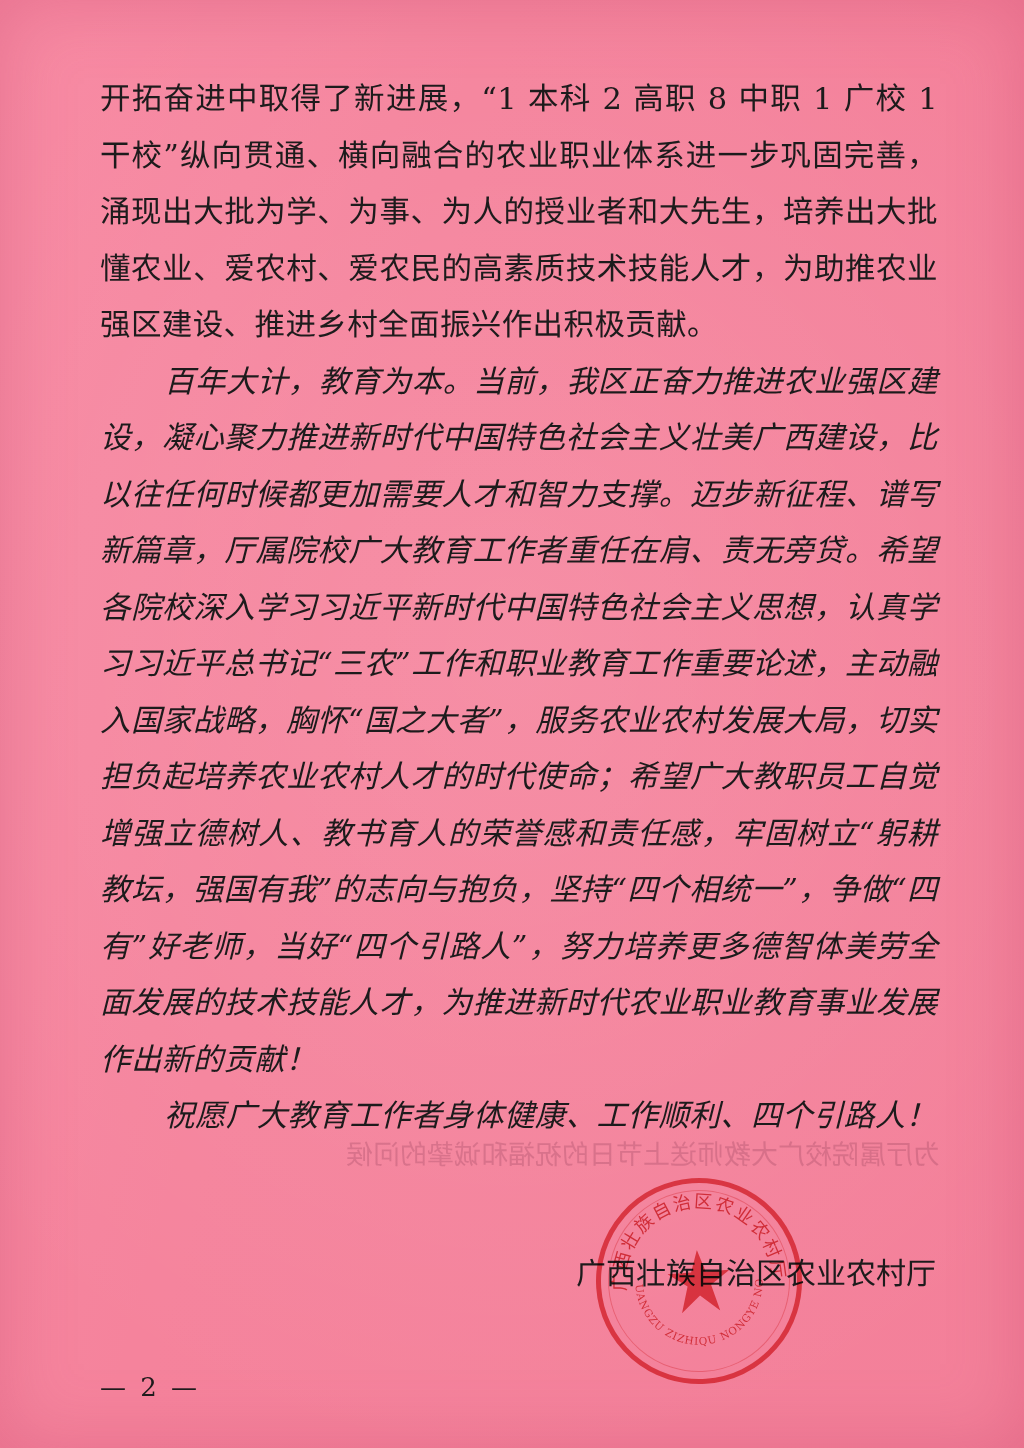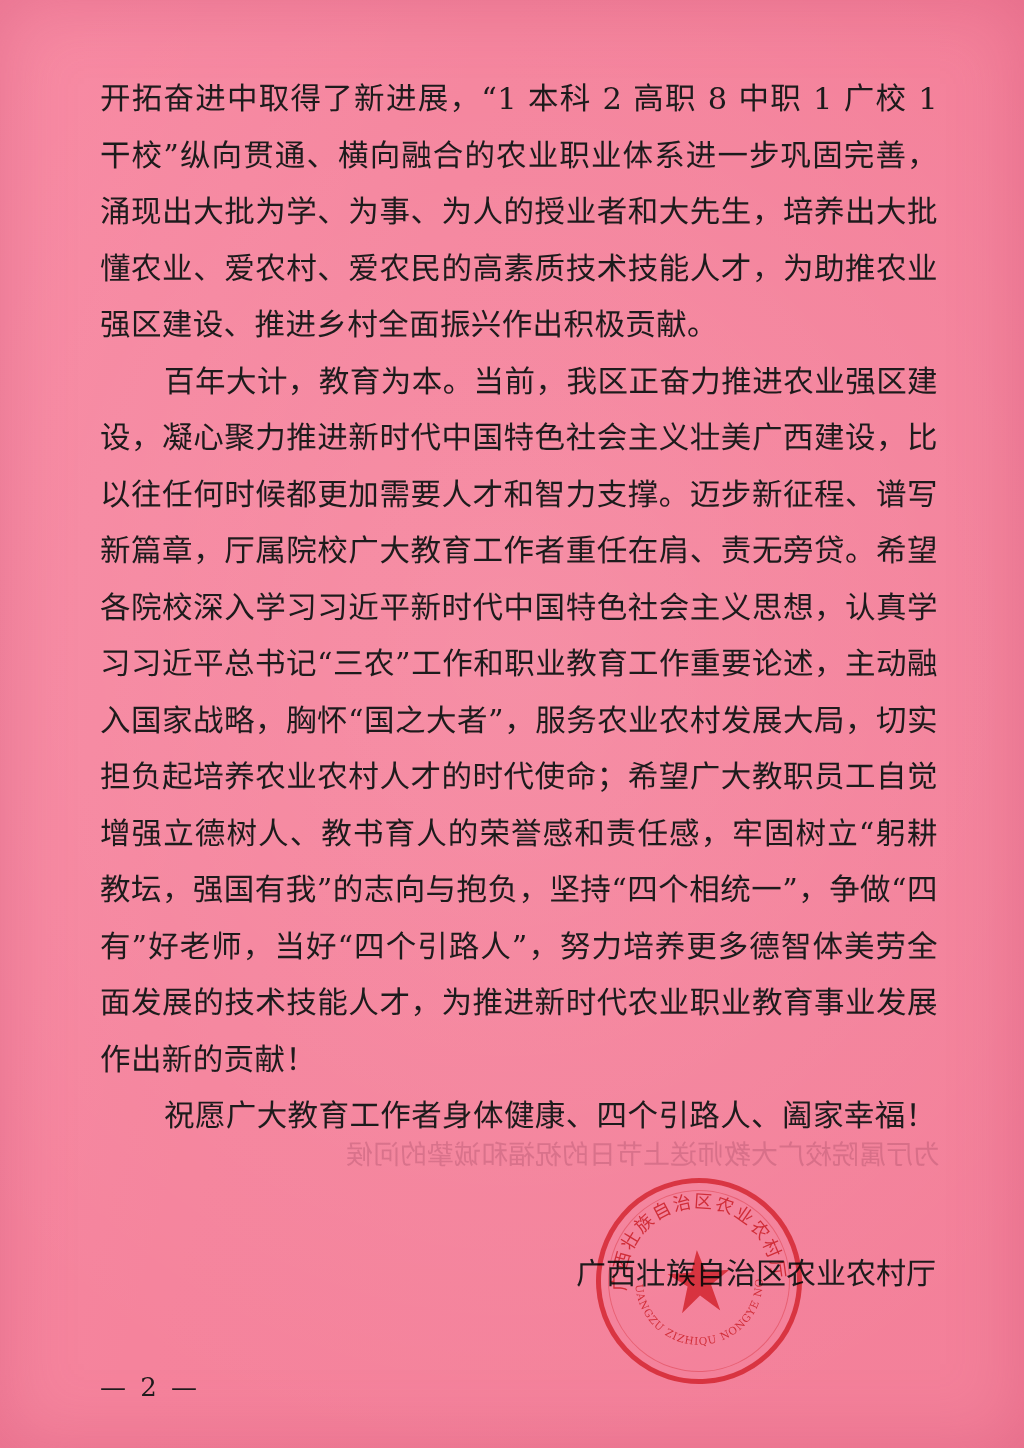--- a/index.html
+++ b/index.html
@@ -49,20 +49,21 @@
     letter-spacing: 0.4px;
     text-align: justify;
     text-justify: inter-character;
   }
   .body-text p {
     margin: 0;
     text-indent: 0;
   }
   .body-text p.indent {
     text-indent: 64px;
+    font-style: italic;
   }
 
   .signature {
     position: absolute;
     right: 86px;
     top: 1248px;
     width: 520px;
     color: #1d1b1c;
     font-size: 30px;
     line-height: 52px;
@@ -153,21 +154,21 @@
 
 <div class="paper"></div>
 
 <div class="page">
 
   <div class="bleed">为厅属院校广大教师送上节日的祝福和诚挚的问候</div>
 
   <div class="body-text">
     <p>开拓奋进中取得了新进展，“1 本科 2 高职 8 中职 1 广校 1 干校”纵向贯通、横向融合的农业职业体系进一步巩固完善，涌现出大批为学、为事、为人的授业者和大先生，培养出大批懂农业、爱农村、爱农民的高素质技术技能人才，为助推农业强区建设、推进乡村全面振兴作出积极贡献。</p>
     <p class="indent">百年大计，教育为本。当前，我区正奋力推进农业强区建设，凝心聚力推进新时代中国特色社会主义壮美广西建设，比以往任何时候都更加需要人才和智力支撑。迈步新征程、谱写新篇章，厅属院校广大教育工作者重任在肩、责无旁贷。希望各院校深入学习习近平新时代中国特色社会主义思想，认真学习习近平总书记“三农”工作和职业教育工作重要论述，主动融入国家战略，胸怀“国之大者”，服务农业农村发展大局，切实担负起培养农业农村人才的时代使命；希望广大教职员工自觉增强立德树人、教书育人的荣誉感和责任感，牢固树立“躬耕教坛，强国有我”的志向与抱负，坚持“四个相统一”，争做“四有”好老师，当好“四个引路人”，努力培养更多德智体美劳全面发展的技术技能人才，为推进新时代农业职业教育事业发展作出新的贡献！</p>
-    <p class="indent">祝愿广大教育工作者身体健康、四个引路人、阖家幸福！</p>
+    <p class="indent">祝愿广大教育工作者身体健康、工作顺利、四个引路人！</p>
   </div>
 
   <div class="signature">
     <span class="org">广西壮族自治区农业农村厅</span>
   </div>
 
   <div class="seal">
     <svg viewBox="0 0 206 206" aria-hidden="true">
       <defs>
         <path id="arcTop" d="M 26,103 A 77,77 0 0 1 180,103"></path>

